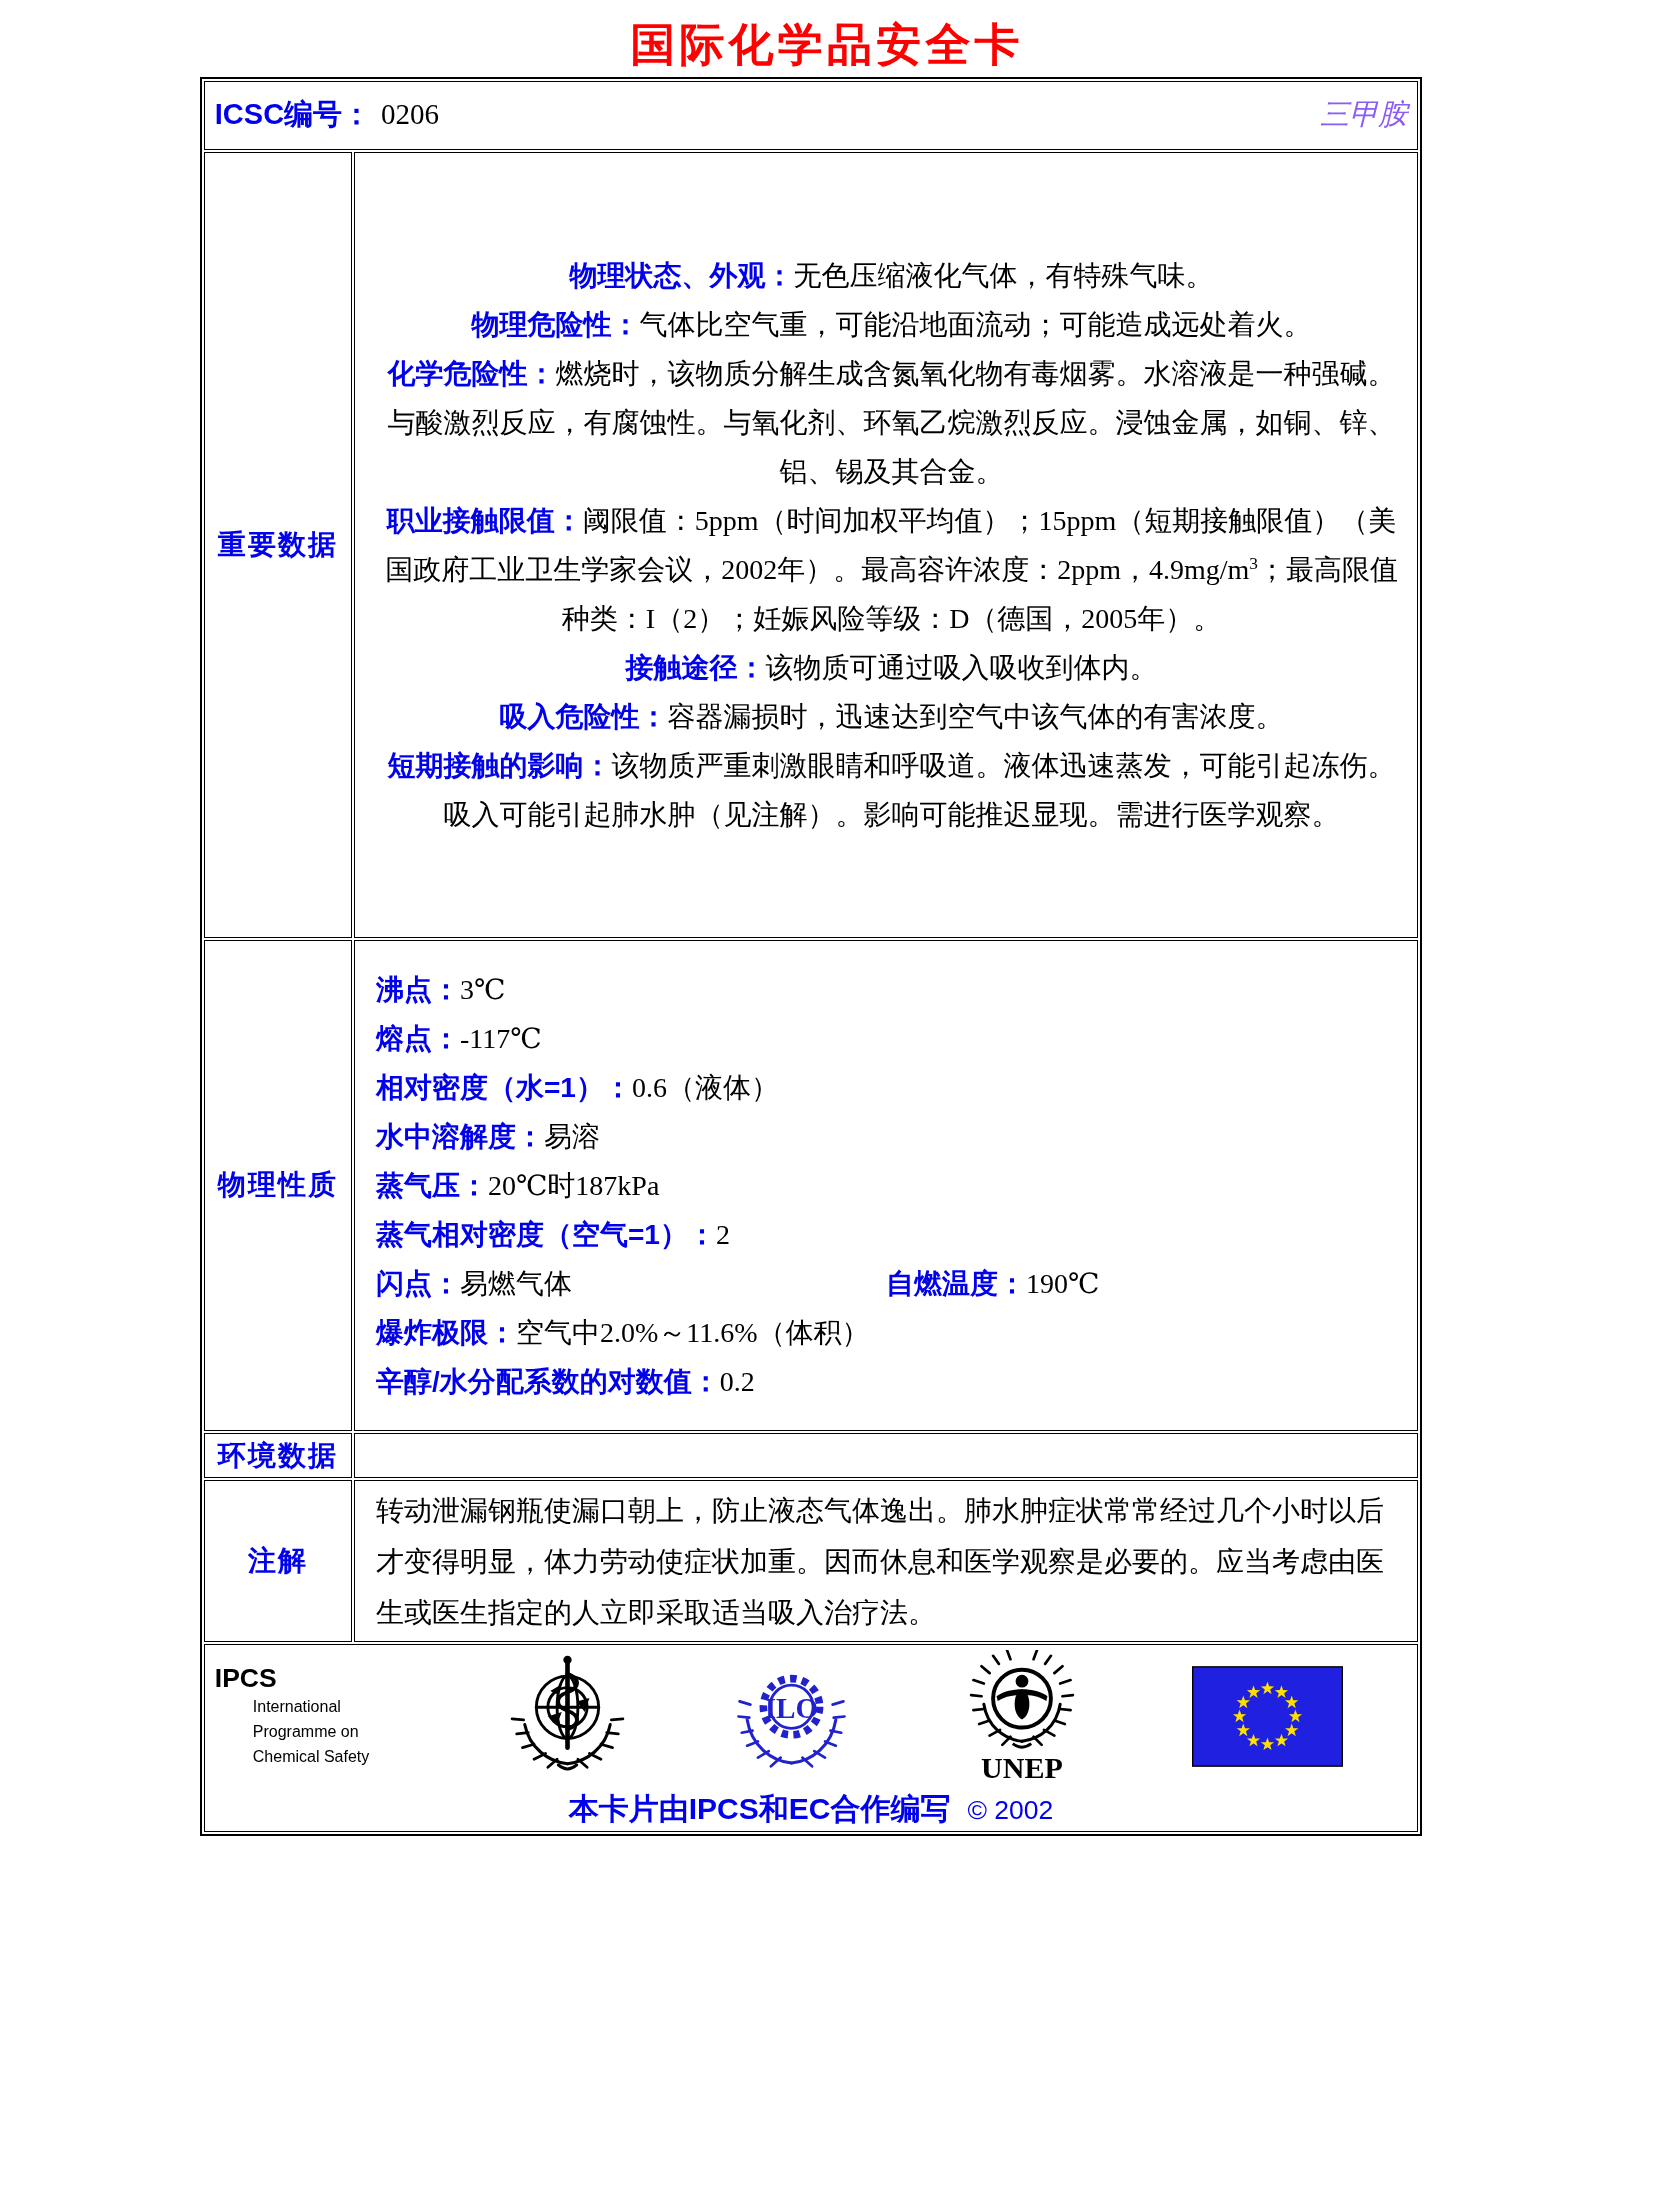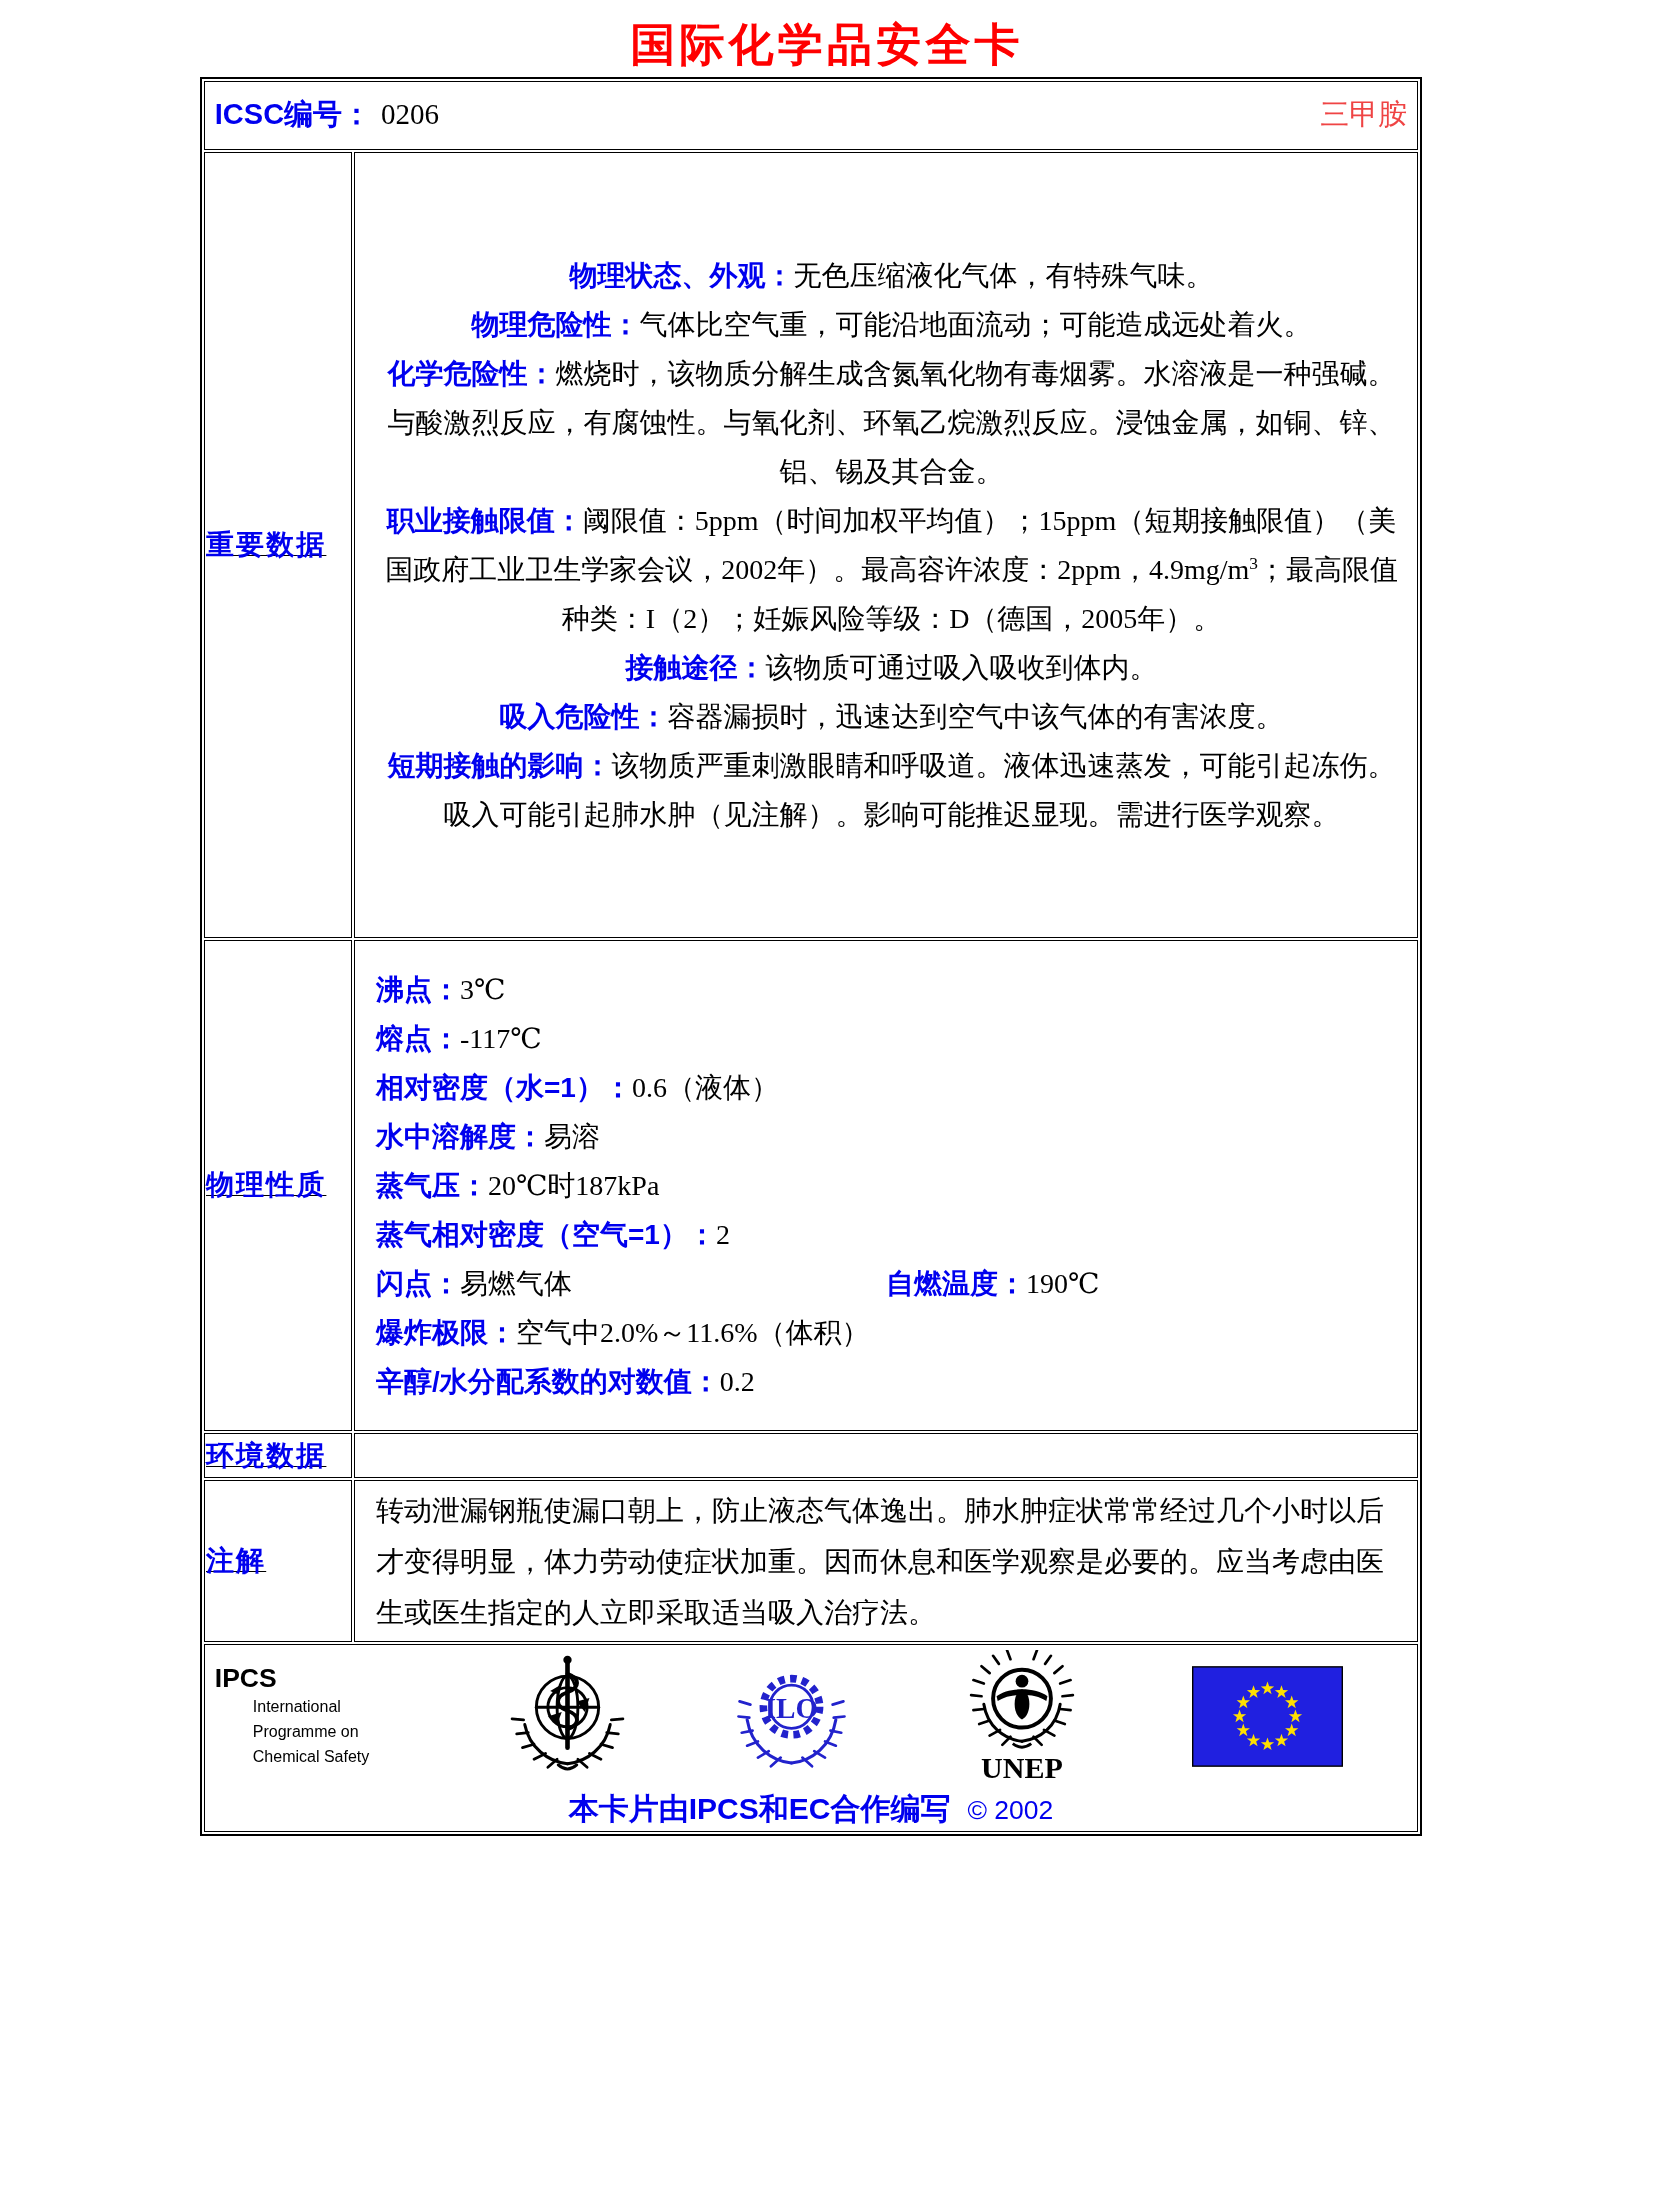--- a/index.html
+++ b/index.html
@@ -4,40 +4,40 @@
 <style>
   html,body{margin:0;padding:0;background:#ffffff;}
   .page{position:relative;width:1654px;height:2188px;background:#fff;
         font-family:"Liberation Serif","DejaVu Serif",serif;color:#000;border-radius:16px;}
   .main-title{margin:0;padding-top:12.6px;height:64px;line-height:64px;
         text-align:center;font-size:45px;font-weight:bold;color:var(--title-red);
         font-family:"Liberation Serif","DejaVu Serif",serif;letter-spacing:4.2px;}
   table.icsc{margin-left:200px;width:1222px;table-layout:fixed;
         border:2.1px solid #000;border-spacing:2.1px;border-collapse:separate;background:#fff;}
   td{border:1.4px solid #000;background:#fff;vertical-align:middle;}
-  td.labelcell{width:148px;vertical-align:middle;text-decoration:underline;}
+  td.labelcell{width:148px;text-align:center;vertical-align:middle;}
   .seclabel{color:var(--label-blue);font-weight:bold;font-size:28px;letter-spacing:2.1px;
         font-family:"Liberation Sans","DejaVu Sans",sans-serif;}
   td.content{padding:2.8px 9.8px 2.8px 21px;vertical-align:middle;}
   .bodytext{font-size:28px;line-height:49px;}
   .inlabel{color:var(--label-blue);font-weight:bold;
         font-family:"Liberation Sans","DejaVu Sans",sans-serif;}
   .r-header td{height:67px;}
   .r-important td{height:779px;}
   .r-physical td{height:483px;}
   .r-env td{height:38px;}
   .r-notes td{height:154px;}
   .r-add td{height:52px;}
   .r-footer td{height:180px;}
   .r-legal td{height:64px;}
   td.headercell{padding:0 9.8px;}
   .headerflex{display:flex;justify-content:space-between;align-items:center;
         font-size:29px;}
   .icsc-num{color:#000;margin-left:9.8px;font-size:29px;text-align:right;}
-  .chem-name{color:#ef4444;font-size:29px;}
+  .chem-name{color:#8b5cf6;font-size:29px;font-style:italic;}
   td.important-cell{vertical-align:middle;text-align:center;}
   td.physical-cell{vertical-align:middle;}
   .prop-pair-left{display:inline-block;width:510px;}
   sup.supnum{font-size:62%;vertical-align:super;line-height:0;}
   
   td.footer-cell{padding:5.6px 9.8px 0 9.8px;vertical-align:top;}
   .logo-row{display:flex;align-items:center;justify-content:space-between;
         height:131px;padding-right:64px;}
   .ipcs-block{width:189px;font-family:"Liberation Sans","DejaVu Sans",sans-serif;}
   .ipcs-acronym{font-size:26.5px;font-weight:bold;line-height:31px;}

